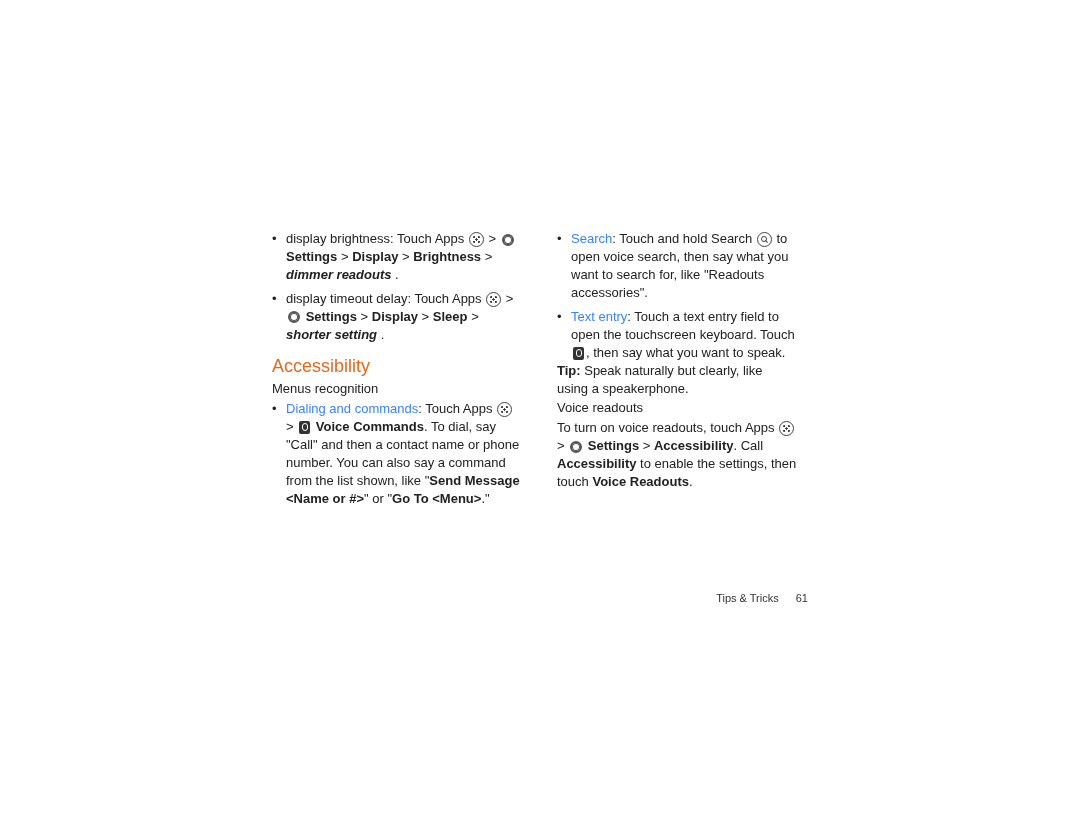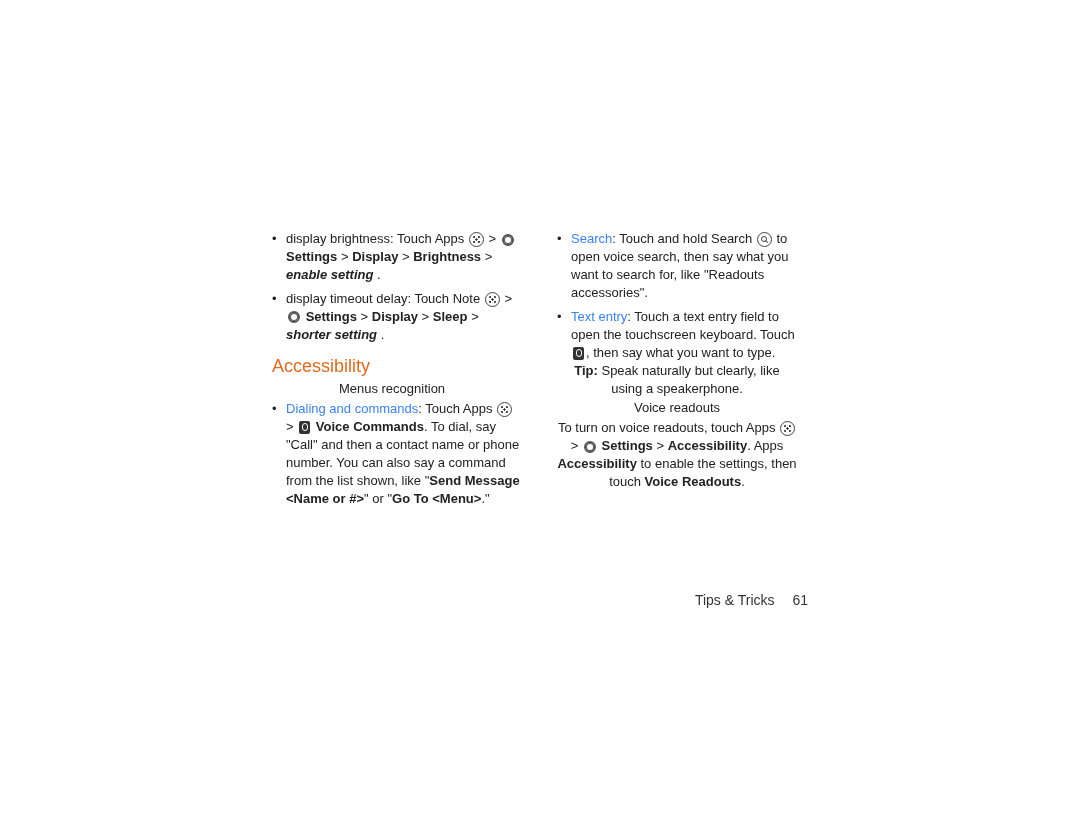--- a/index.html
+++ b/index.html
@@ -1,18 +1,18 @@
 <!DOCTYPE html>
 <html><head>
 <meta charset="utf-8">
 <style>
   html,body{margin:0;padding:0;background:#fff;font-family:Arial,Helvetica,sans-serif;color:#222;}
   .page{width:1080px;height:834px;position:relative;box-sizing:border-box;padding:230px 272px 0 272px;}
   .cols{column-count:2;column-gap:34px;font-size:13px;line-height:1.38;}
-  .cols p{margin:0 11px 2px 0;text-align:center;}
+  .cols p{margin:0 11px 2px 0;}
   ul{list-style:none;margin:0;padding:0;}
   ul>li{position:relative;padding-left:14px;margin-bottom:6px;}
   ul>li:before{content:"•";position:absolute;left:0;top:0;color:#222;}
   h2{color:#e06a1f;font-weight:400;font-size:18px;margin:10px 0 2px 0;}
   .sub{font-weight:400;font-size:13px;margin:8px 0 2px 0;}
   .b{font-weight:bold;}
   .i{font-style:italic;}
   .link{color:#3b82f6;}
   .icon{display:inline-block;vertical-align:middle;}
   .apps-icon{width:13px;height:13px;border:1.4px solid #444;border-radius:50%;position:relative;margin:0 1px;}
@@ -23,42 +23,42 @@
       radial-gradient(circle at 25% 75%,#444 1px,transparent 1.2px),
       radial-gradient(circle at 75% 75%,#444 1px,transparent 1.2px),
       radial-gradient(circle at 50% 50%,#444 1px,transparent 1.2px);}
   .gear-icon{width:12px;height:12px;border:2px solid #555;border-radius:50%;box-sizing:border-box;position:relative;margin:0 2px;
     box-shadow:0 0 0 1px #555 inset;}
   .mic-icon{width:11px;height:13px;background:#333;border-radius:2px;position:relative;margin:0 2px;}
   .mic-icon:after{content:"";position:absolute;left:3px;top:2px;width:4px;height:6px;border:1px solid #fff;border-radius:3px;}
   .search-icon{width:13px;height:13px;border:1.4px solid #444;border-radius:50%;position:relative;margin:0 1px;}
   .search-icon:after{content:"";position:absolute;left:3px;top:3px;width:4px;height:4px;border:1.2px solid #444;border-radius:50%;}
   .search-icon:before{content:"";position:absolute;left:7px;top:8px;width:3px;height:1.2px;background:#444;transform:rotate(45deg);}
-  .footer{position:absolute;right:272px;top:592px;font-size:14px;color:#333;}
+  .footer{position:absolute;right:272px;top:592px;font-size:11px;color:#333;}
   .footer .pn{margin-left:14px;}
   .avoid{break-inside:avoid;}
 </style>
 </head>
 <body>
 
 <div class="page">
   <div class="cols">
 
     <ul class="avoid">
       <li>
         <span>display brightness: Touch Apps</span>
         <span class="icon apps-icon"></span> &gt;
         <span class="icon gear-icon"></span>
         <span class="b">Settings</span> &gt;
         <span class="b">Display</span> &gt;
         <span class="b">Brightness</span> &gt;
-        <span class="b i">enable setting</span> .
+        <span class="b i">dimmer readouts</span> .
       </li>
       <li>
-        <span>display timeout delay: Touch Note</span>
+        <span>display timeout delay: Touch Apps</span>
         <span class="icon apps-icon"></span> &gt;
         <span class="icon gear-icon"></span>
         <span class="b">Settings</span> &gt;
         <span class="b">Display</span> &gt;
         <span class="b">Sleep</span> &gt;
         <span class="b i">shorter setting</span> .
       </li>
     </ul>
 
     <h2>Accessibility</h2>
@@ -73,37 +73,37 @@
         <span class="b">Voice Commands</span><span>. To dial, say "Call" and then a contact name or phone number. You can also say a command from the list shown, like "</span><span class="b">Send Message &lt;Name or #&gt;</span><span>" or "</span><span class="b">Go To &lt;Menu&gt;</span><span>."</span>
       </li>
       <li>
         <span class="link">Search</span><span>: Touch and hold Search</span>
         <span class="icon search-icon"></span>
         <span>to open voice search, then say what you</span>
         <span>want to search for, like "Readouts accessories".</span>
       </li>
       <li class="avoid">
         <span class="link">Text entry</span><span>: Touch a text entry field to open the touchscreen keyboard. Touch</span>
-        <span class="icon mic-icon"></span><span>, then say what you want to type.</span>
+        <span class="icon mic-icon"></span><span>, then say what you want to speak.</span>
       </li>
     </ul>
 
     <p class="avoid">
       <span class="b">Tip:</span><span> Speak naturally but clearly, like using a speakerphone.</span>
     </p>
 
     <p class="sub avoid">Voice readouts</p>
 
 
     <p class="avoid">
       <span>To turn on voice readouts, touch Apps</span>
       <span class="icon apps-icon"></span> &gt;
       <span class="icon gear-icon"></span>
       <span class="b">Settings</span> &gt;
-      <span class="b">Accessibility</span><span>. Apps </span><span class="b">Accessibility</span><span> to enable the settings, then touch </span><span class="b">Voice Readouts</span>.
+      <span class="b">Accessibility</span><span>. Call </span><span class="b">Accessibility</span><span> to enable the settings, then touch </span><span class="b">Voice Readouts</span>.
     </p>
 
 
 
   </div>
 
   <div class="footer">
     <span>Tips &amp; Tricks</span>
     <span class="pn">61</span>
   </div>

